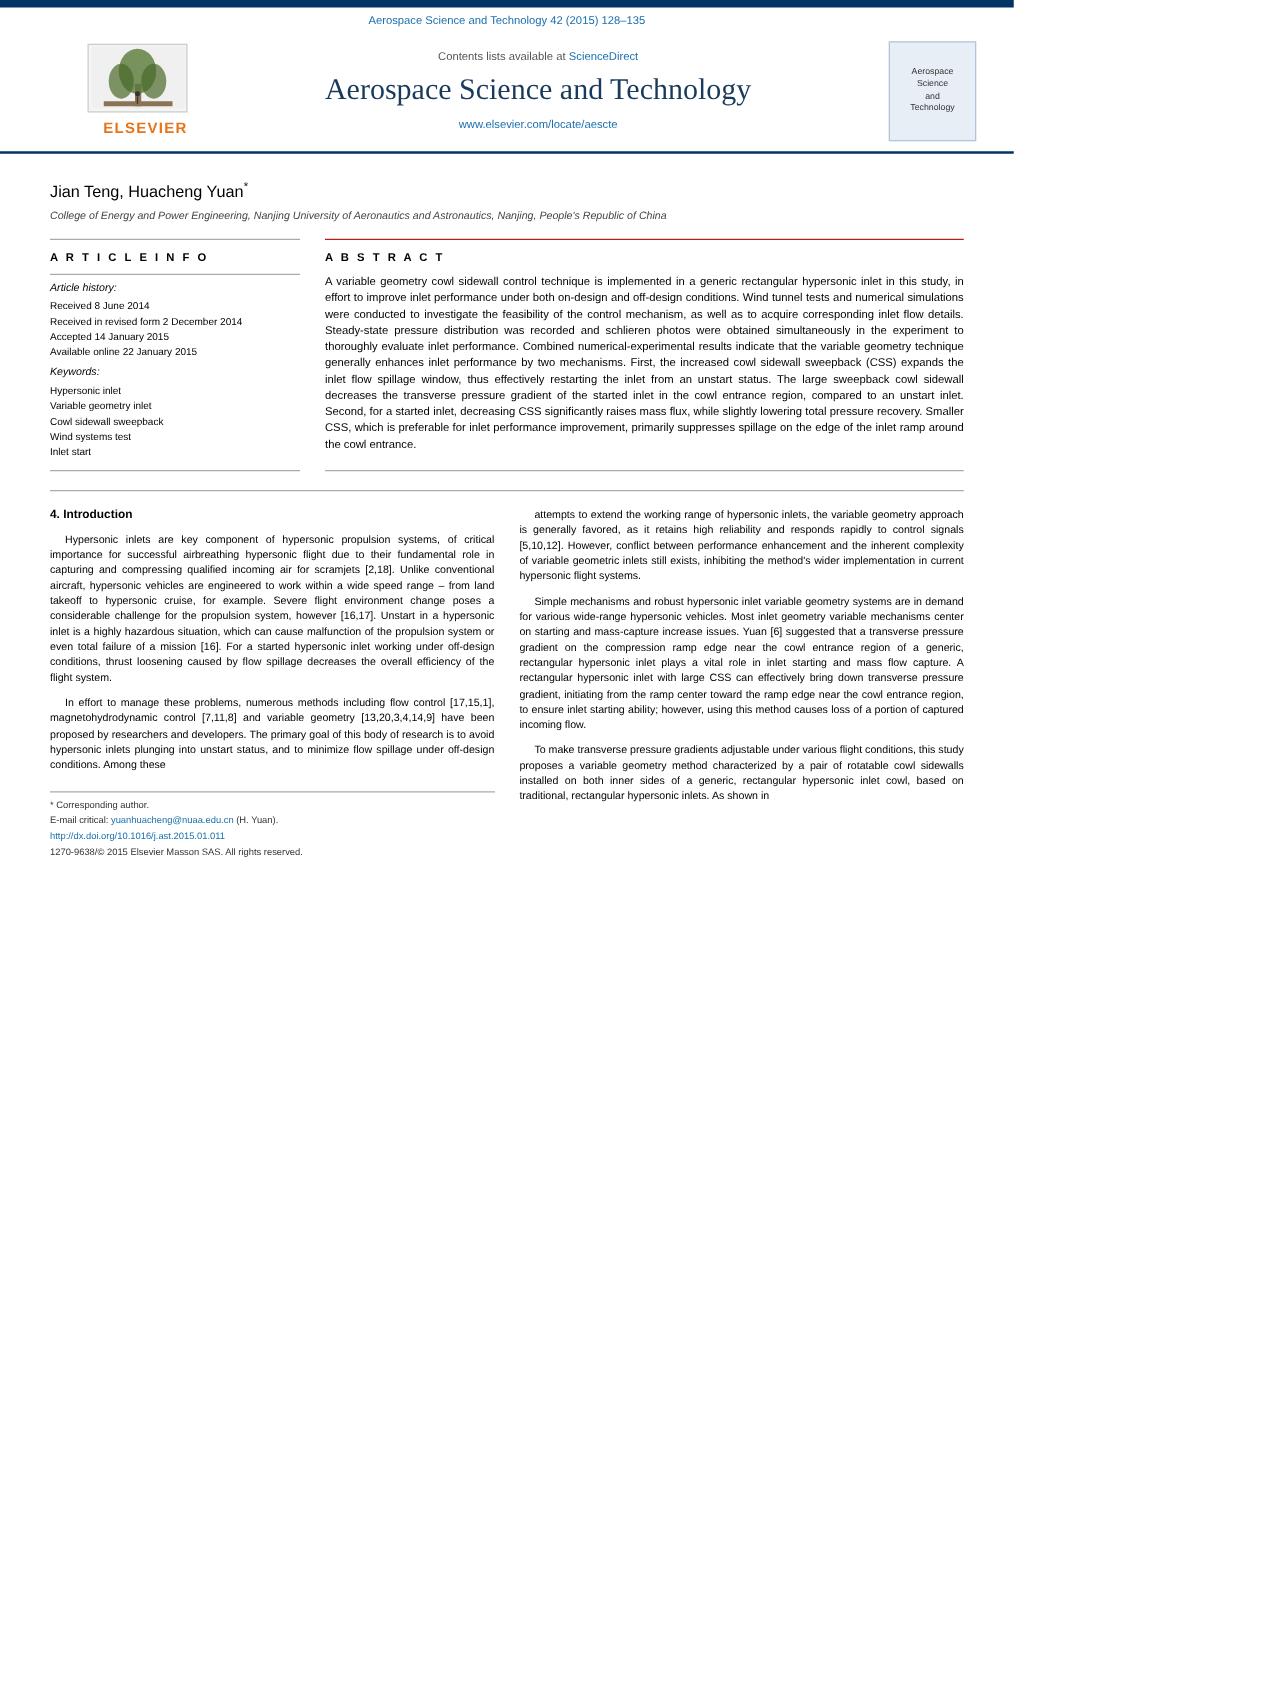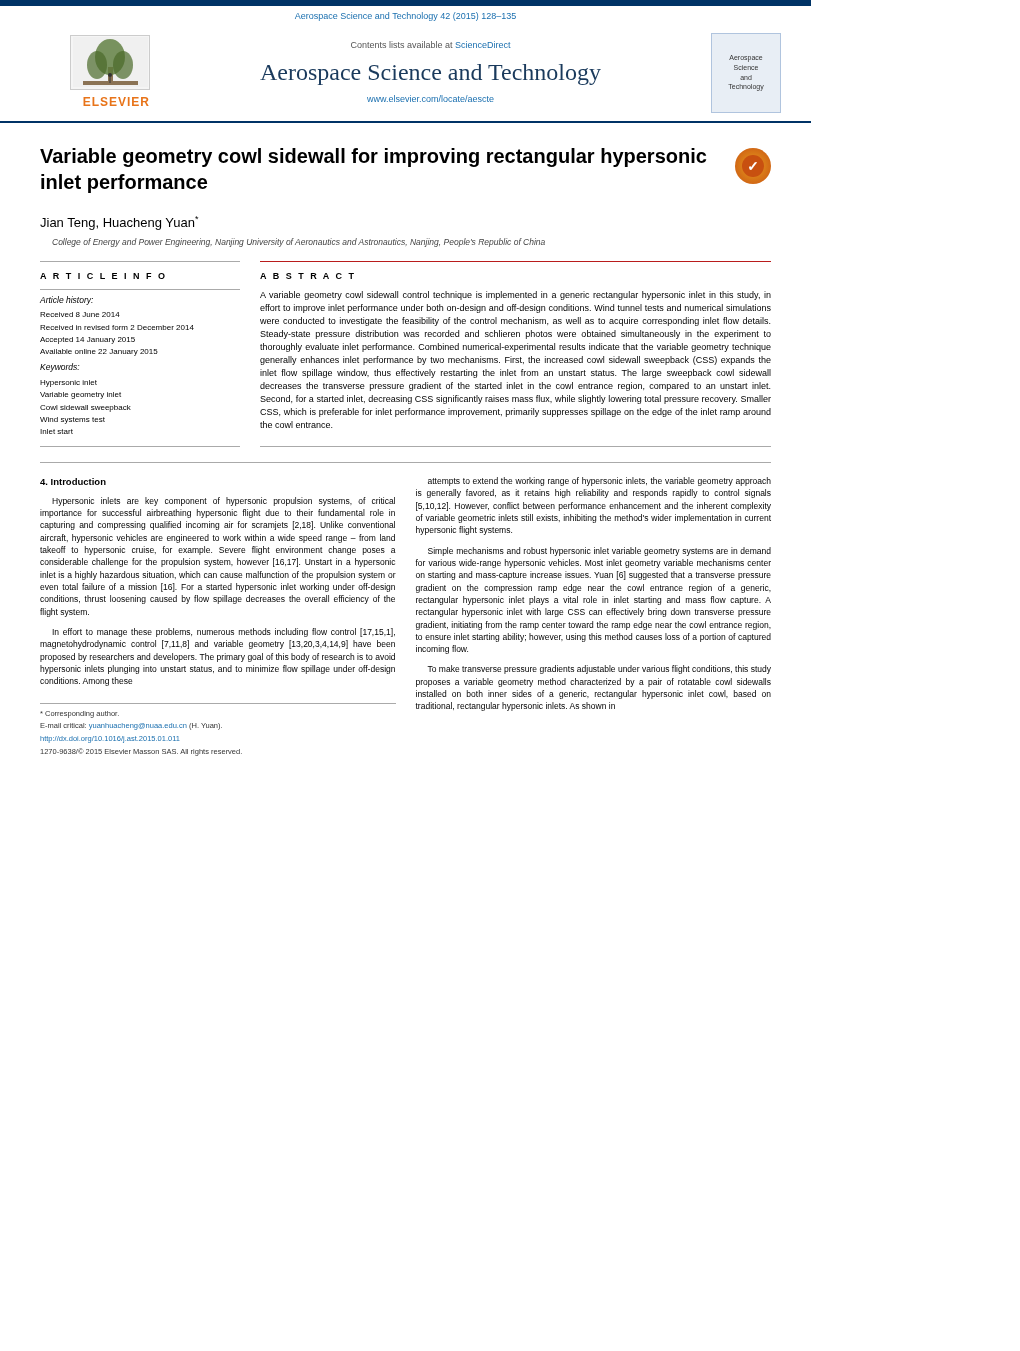--- a/index.html
+++ b/index.html
@@ -141,21 +141,20 @@
     }
     .authors sup {
       font-size: 9px;
     }
     .affiliation {
       font-size: 8.5px;
       font-style: italic;
       color: #444;
       margin-bottom: 12px;
       font-family: Arial, sans-serif;
-      margin-left: 12px;
     }
     
     .two-col-section {
       display: flex;
       gap: 20px;
       margin-bottom: 15px;
     }
     .article-info-col {
       width: 200px;
       flex-shrink: 0;
@@ -315,31 +314,20 @@
     <div class="journal-thumbnail">
       <span style="white-space: pre-line; font-size: 7px;">Aerospace
 Science
 and
 Technology</span>
     </div>
   </div>
 
   <div class="article-content">
 
-    <div style="display:flex; align-items:flex-start; margin-bottom: 8px;">
-      <div style="flex:1;">
-        <div class="article-title">Variable geometry cowl sidewall for improving rectangular hypersonic inlet performance</div>
-      </div>
-      <div class="crossmark">
-        <svg width="22" height="22" viewBox="0 0 22 22">
-          <circle cx="11" cy="11" r="11" fill="#c85010"></circle>
-          <text x="11" y="16" text-anchor="middle" fill="white" font-size="14" font-family="Arial">✓</text>
-        </svg>
-      </div>
-    </div>
 
     <div class="authors">
       <span>Jian Teng, Huacheng Yuan</span><sup>*</sup>
     </div>
     <div class="affiliation">College of Energy and Power Engineering, Nanjing University of Aeronautics and Astronautics, Nanjing, People's Republic of China</div>
 
     <div class="two-col-section">
 
       <div class="article-info-col">
         <div class="section-label">A R T I C L E   I N F O</div>

